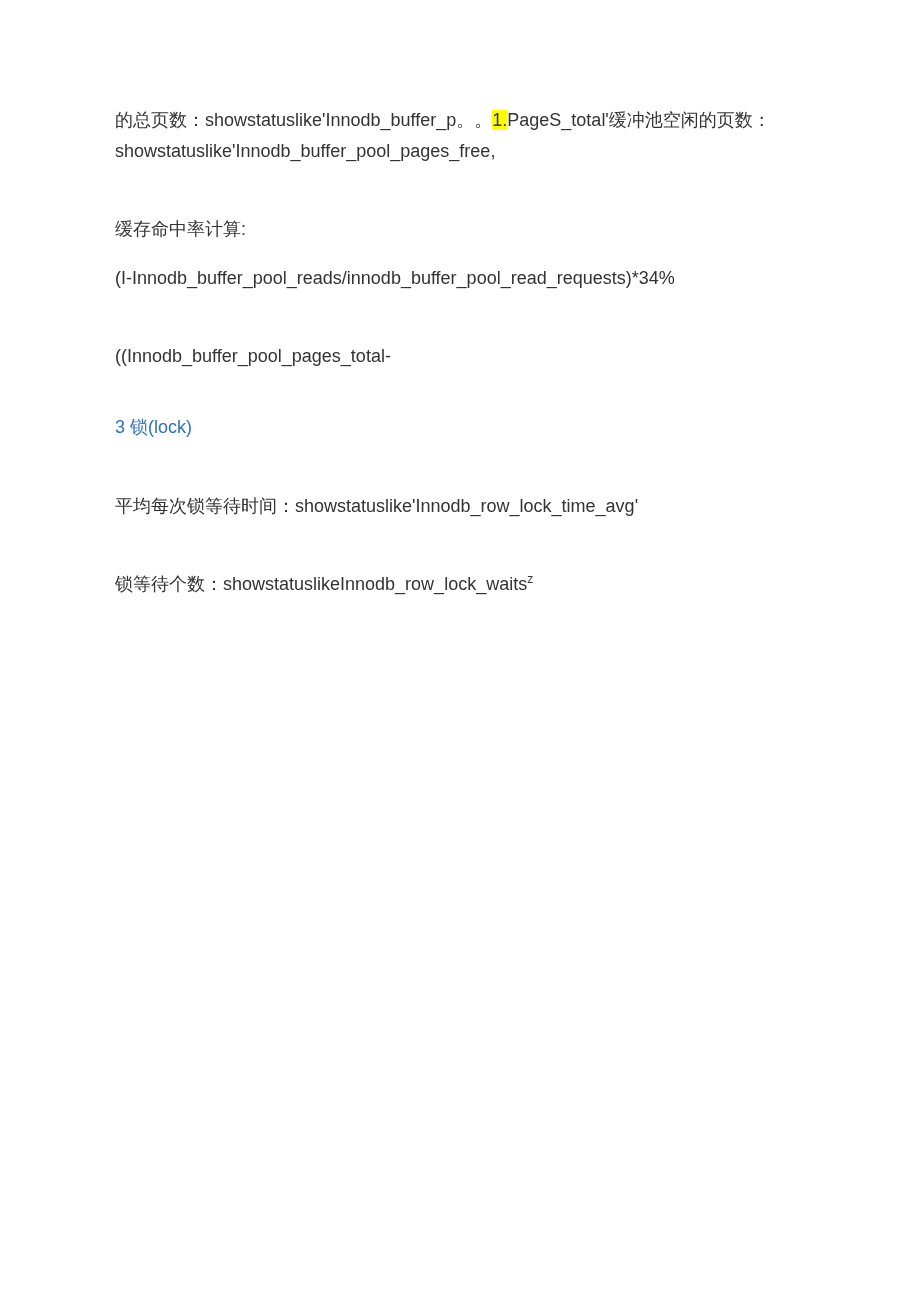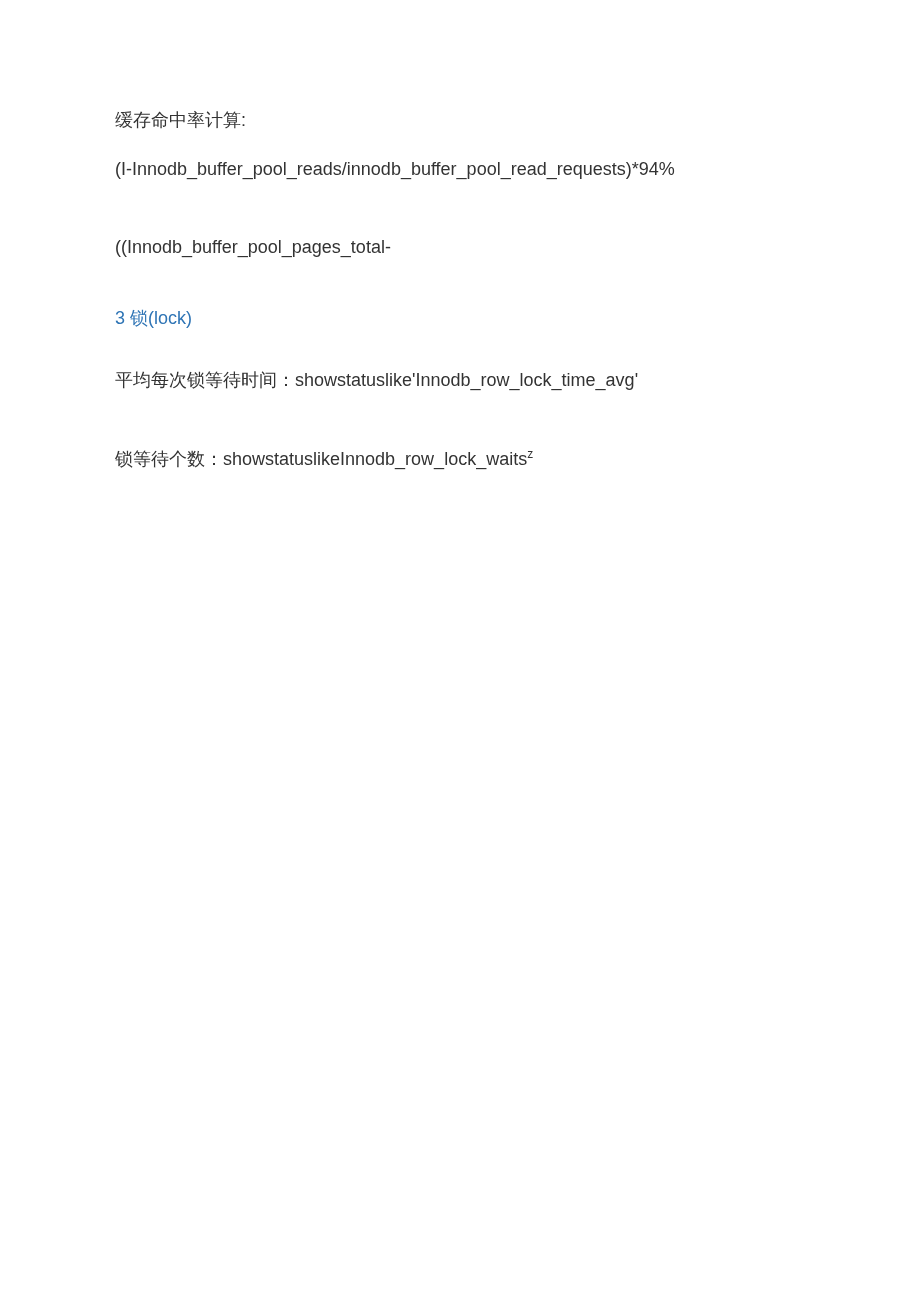--- a/index.html
+++ b/index.html
@@ -22,39 +22,42 @@
   .para-tight {
     margin-bottom: 18px;
   }
   .hl {
     background: #ffff00;
   }
   .section-heading {
     color: #2e74b5;
     font-size: 18px;
     margin-top: 40px;
-    margin-bottom: 32px;
+    margin-bottom: 48px;
   }
   .spaced-line {
     line-height: 2.6;
   }
   sup {
     font-size: 12px;
     vertical-align: super;
   }
 </style>
 </head>
 <body>
 
 <div class="page">
 
+  <div class="para">
+    <span>的总页数：showstatuslike'Innodb_buffer_p。。</span><span class="hl">1.</span><span>PageS_total'缓冲池空闲的页数：showstatuslike'Innodb_buffer_pool_pages_free,</span>
+  </div>
 
   <div class="para-tight">缓存命中率计算:</div>
 
-  <div class="para">(I-Innodb_buffer_pool_reads/innodb_buffer_pool_read_requests)*94%</div>
+  <div class="para">(I-Innodb_buffer_pool_reads/innodb_buffer_pool_read_requests)*34%</div>
 
 
   <div class="para-tight">((Innodb_buffer_pool_pages_total-</div>
 
 
   <div class="section-heading">3   锁(lock)</div>
 
   <div class="para">平均每次锁等待时间：showstatuslike'Innodb_row_lock_time_avg'</div>
 
   <div class="para">

